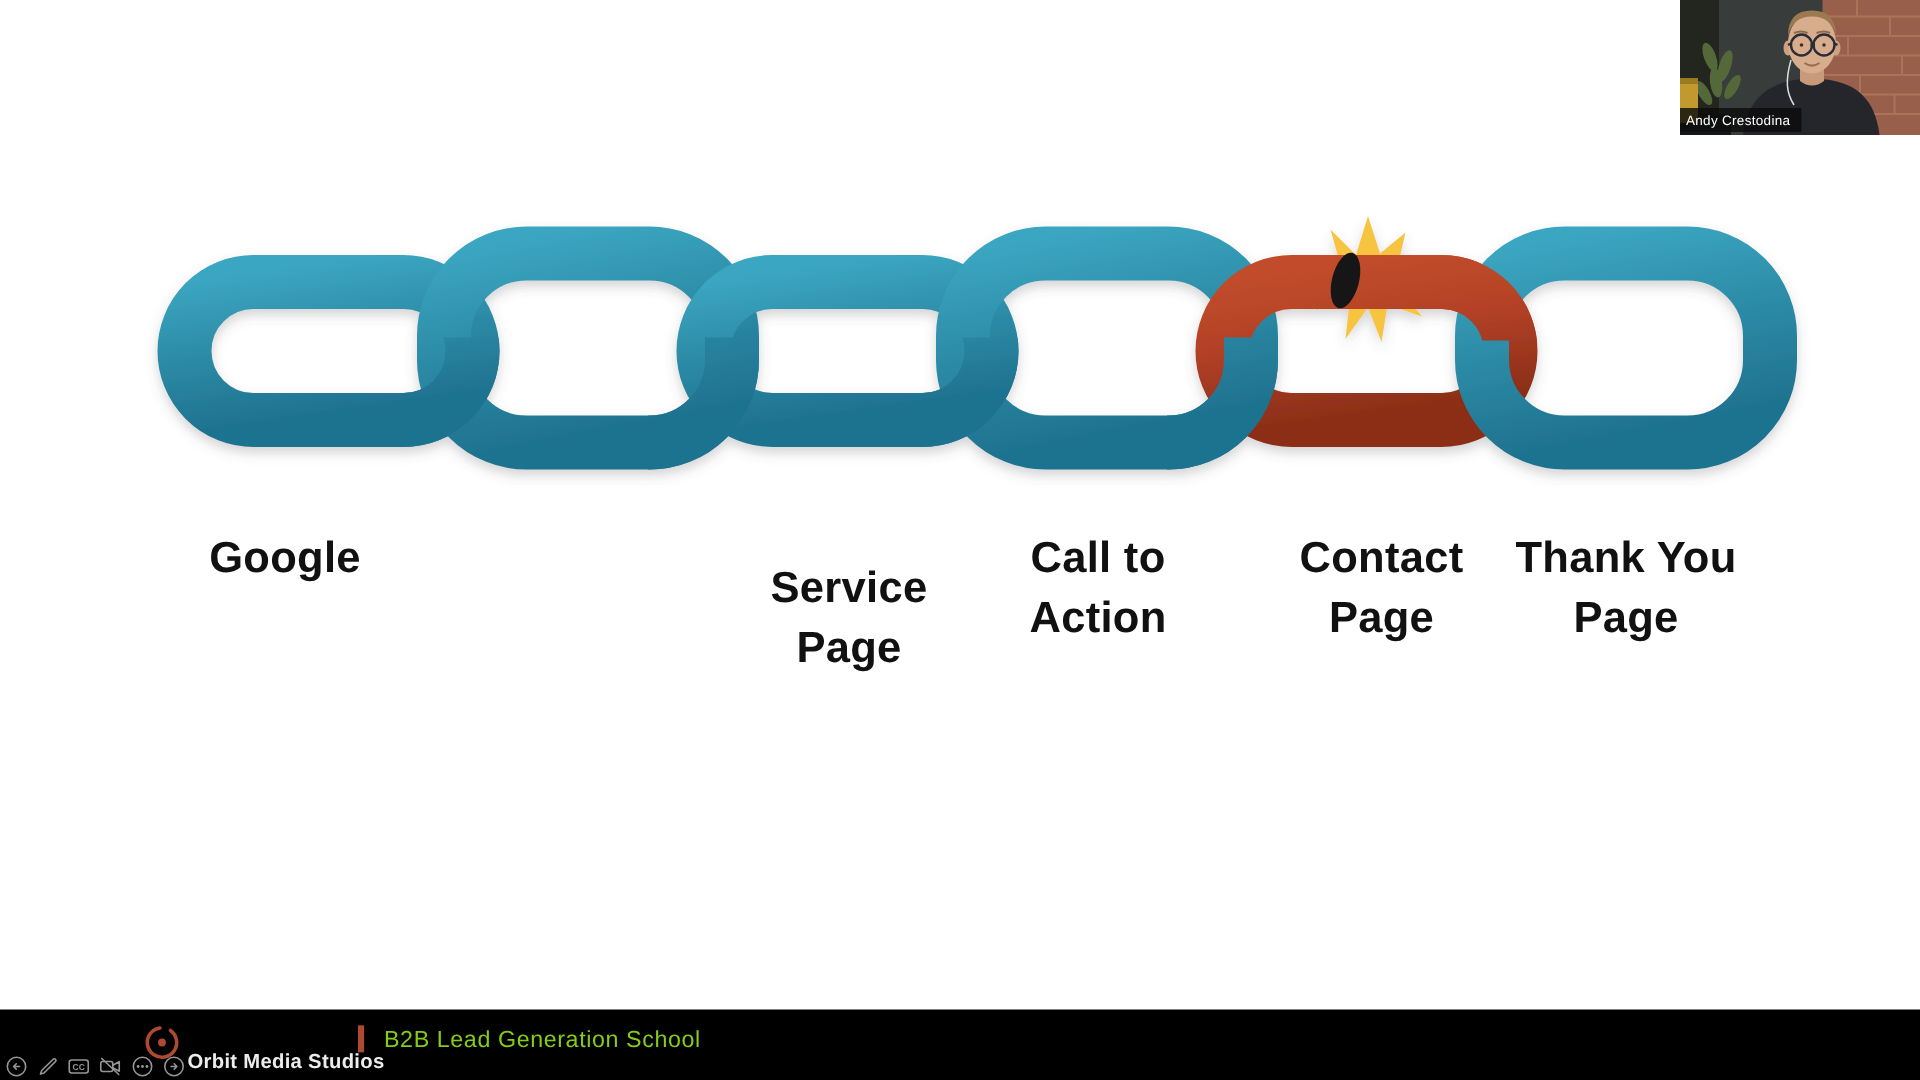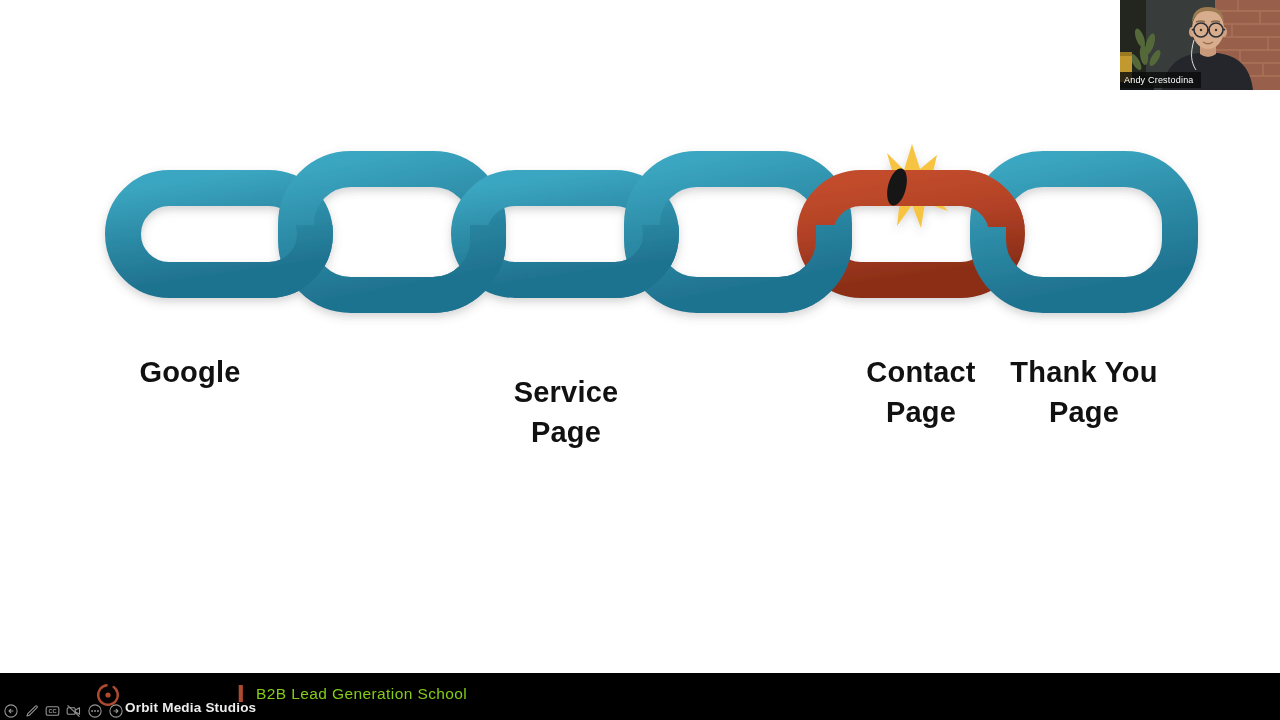--- a/index.html
+++ b/index.html
@@ -119,20 +119,22 @@
 
       <rect class="link-red" x="815" y="58" width="192" height="92" rx="46" ry="46" clip-path="url(#clipJ4top)"></rect>
 
       <ellipse class="gap" cx="897" cy="57" rx="9" ry="19" transform="rotate(14 897 57)"></ellipse>
     </g>
   </svg>
 
   <div class="link-label lp-0">Google</div>
   <div class="link-label lp-2">Service
 Page</div>
+  <div class="link-label lp-3">Call to
+Action</div>
   <div class="link-label lp-4">Contact
 Page</div>
   <div class="link-label lp-5">Thank You
 Page</div>
 
   <div class="webcam">
     <svg width="160" height="90" viewBox="0 0 160 90">
       <rect x="0" y="0" width="160" height="90" fill="#383d3c"></rect>
 
       <rect x="95" y="0" width="65" height="90" fill="#98604b"></rect>

